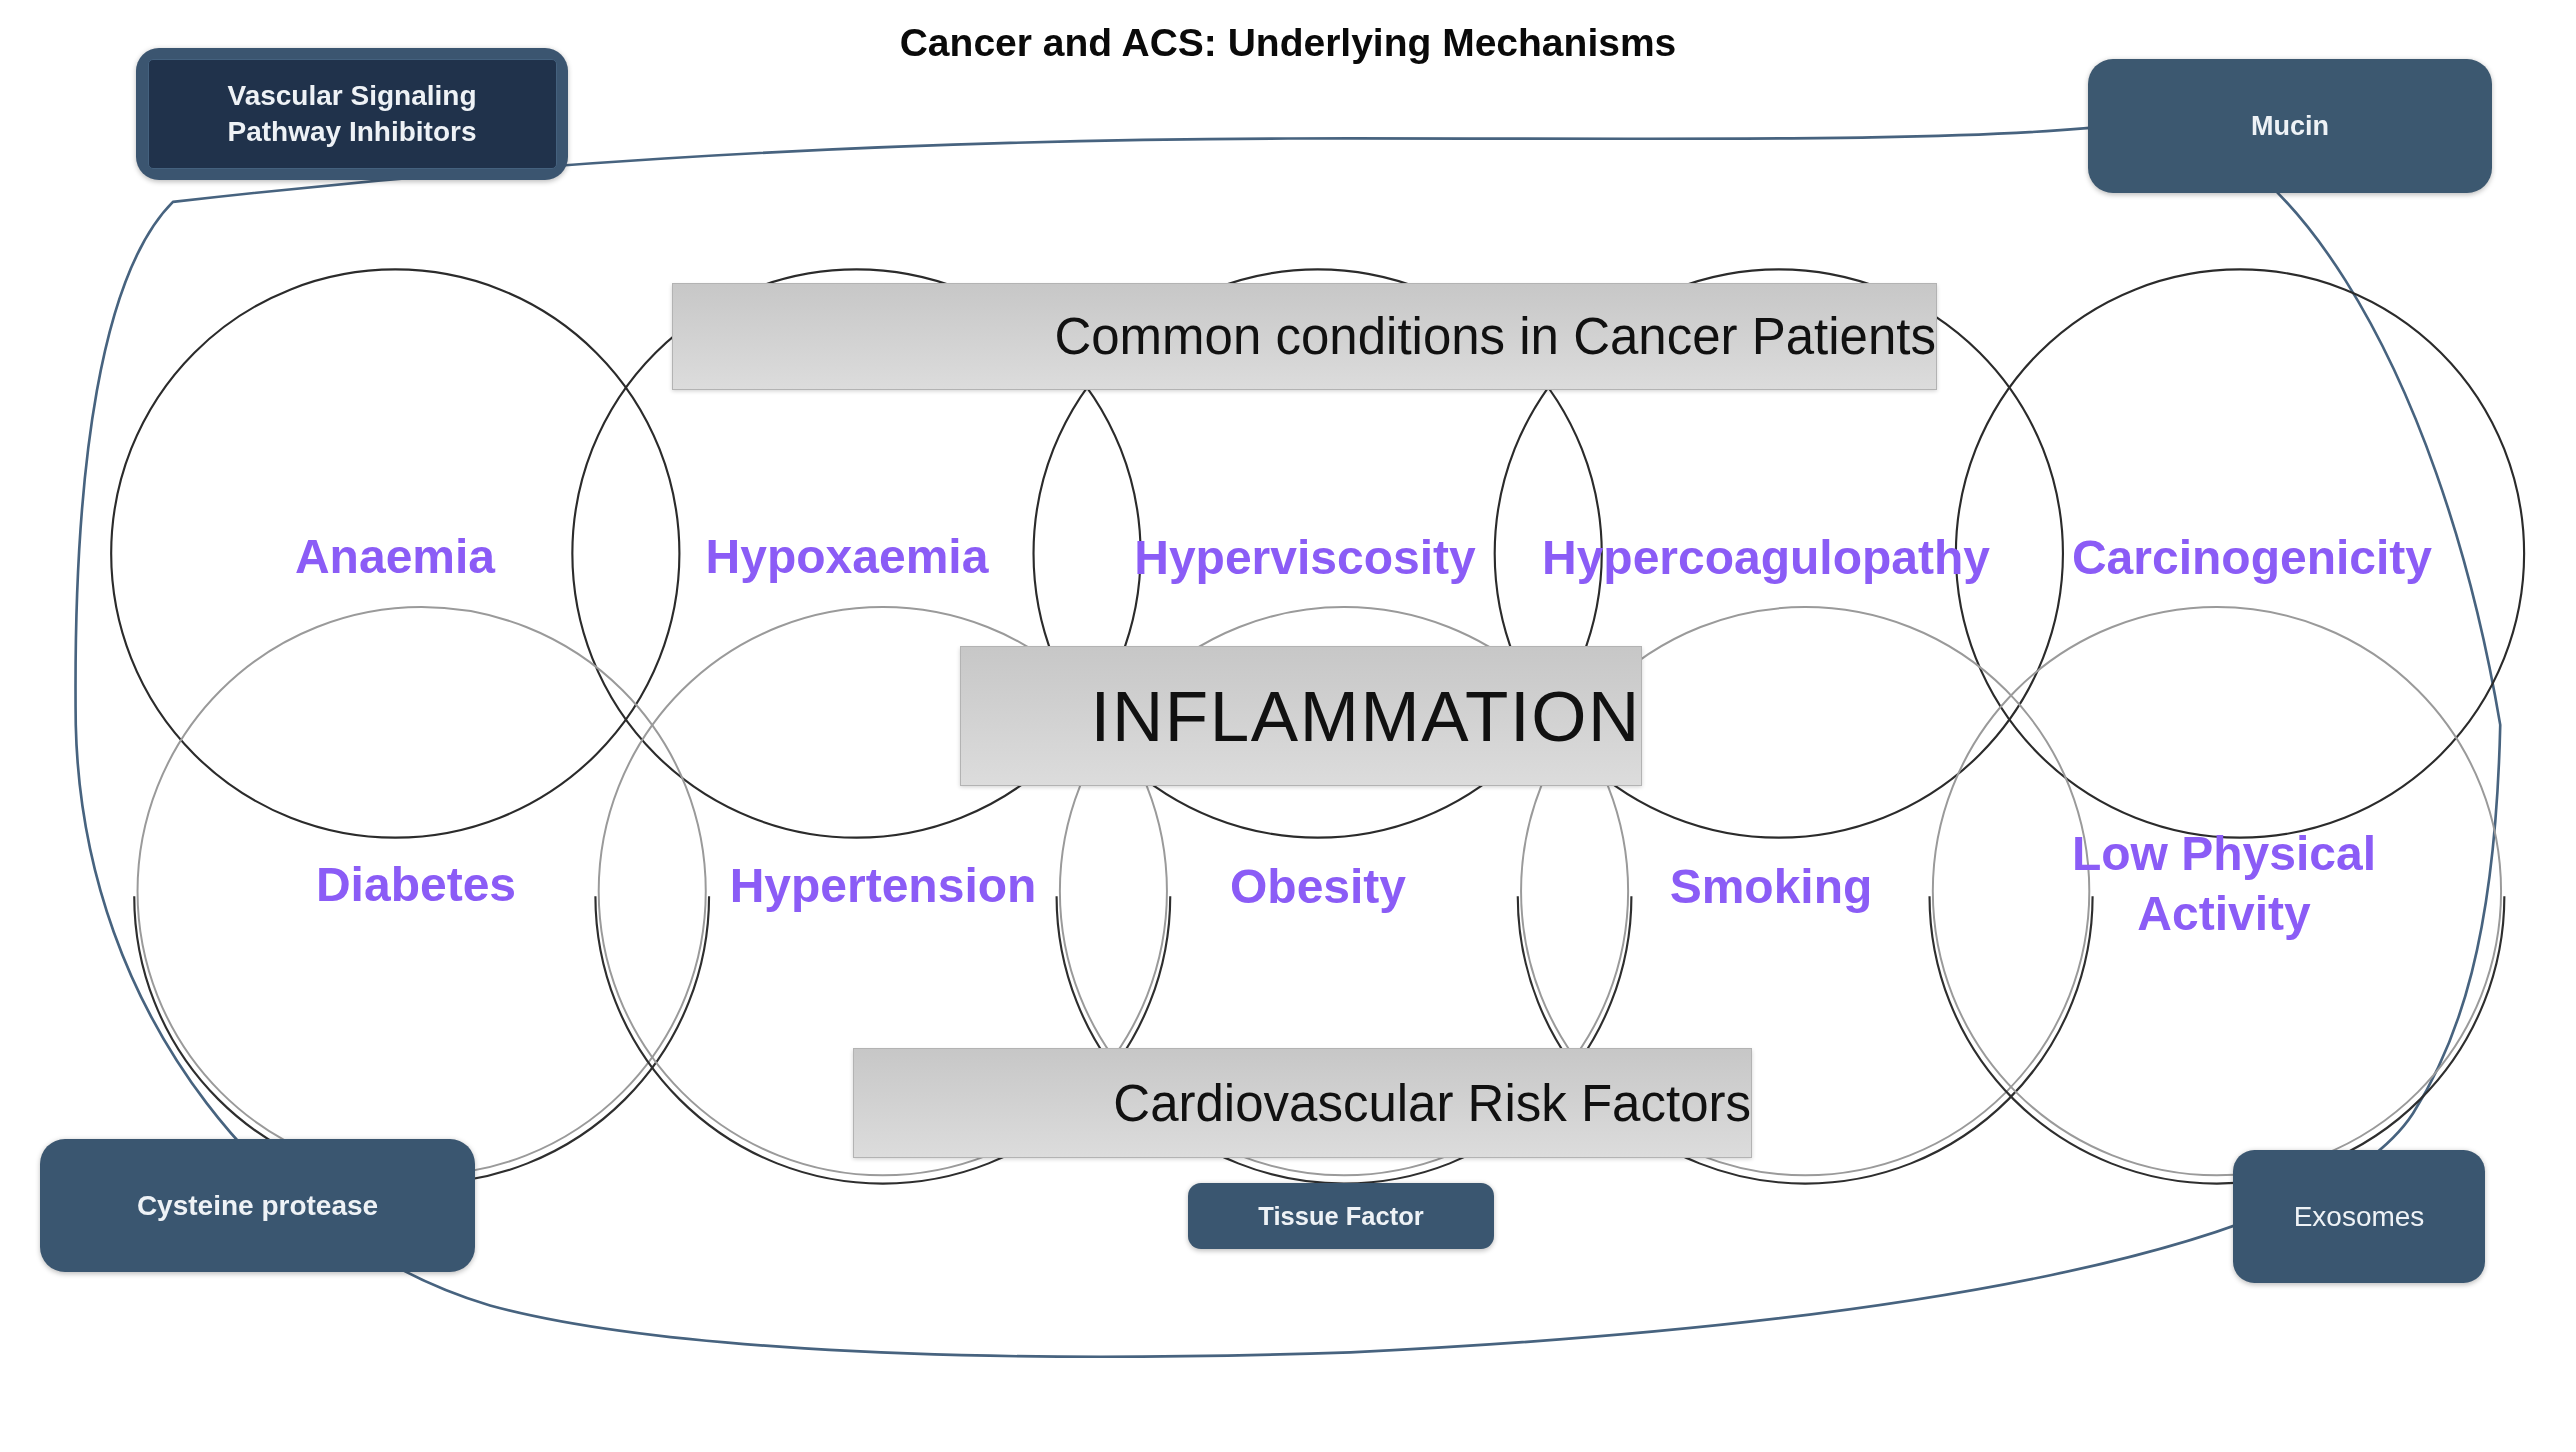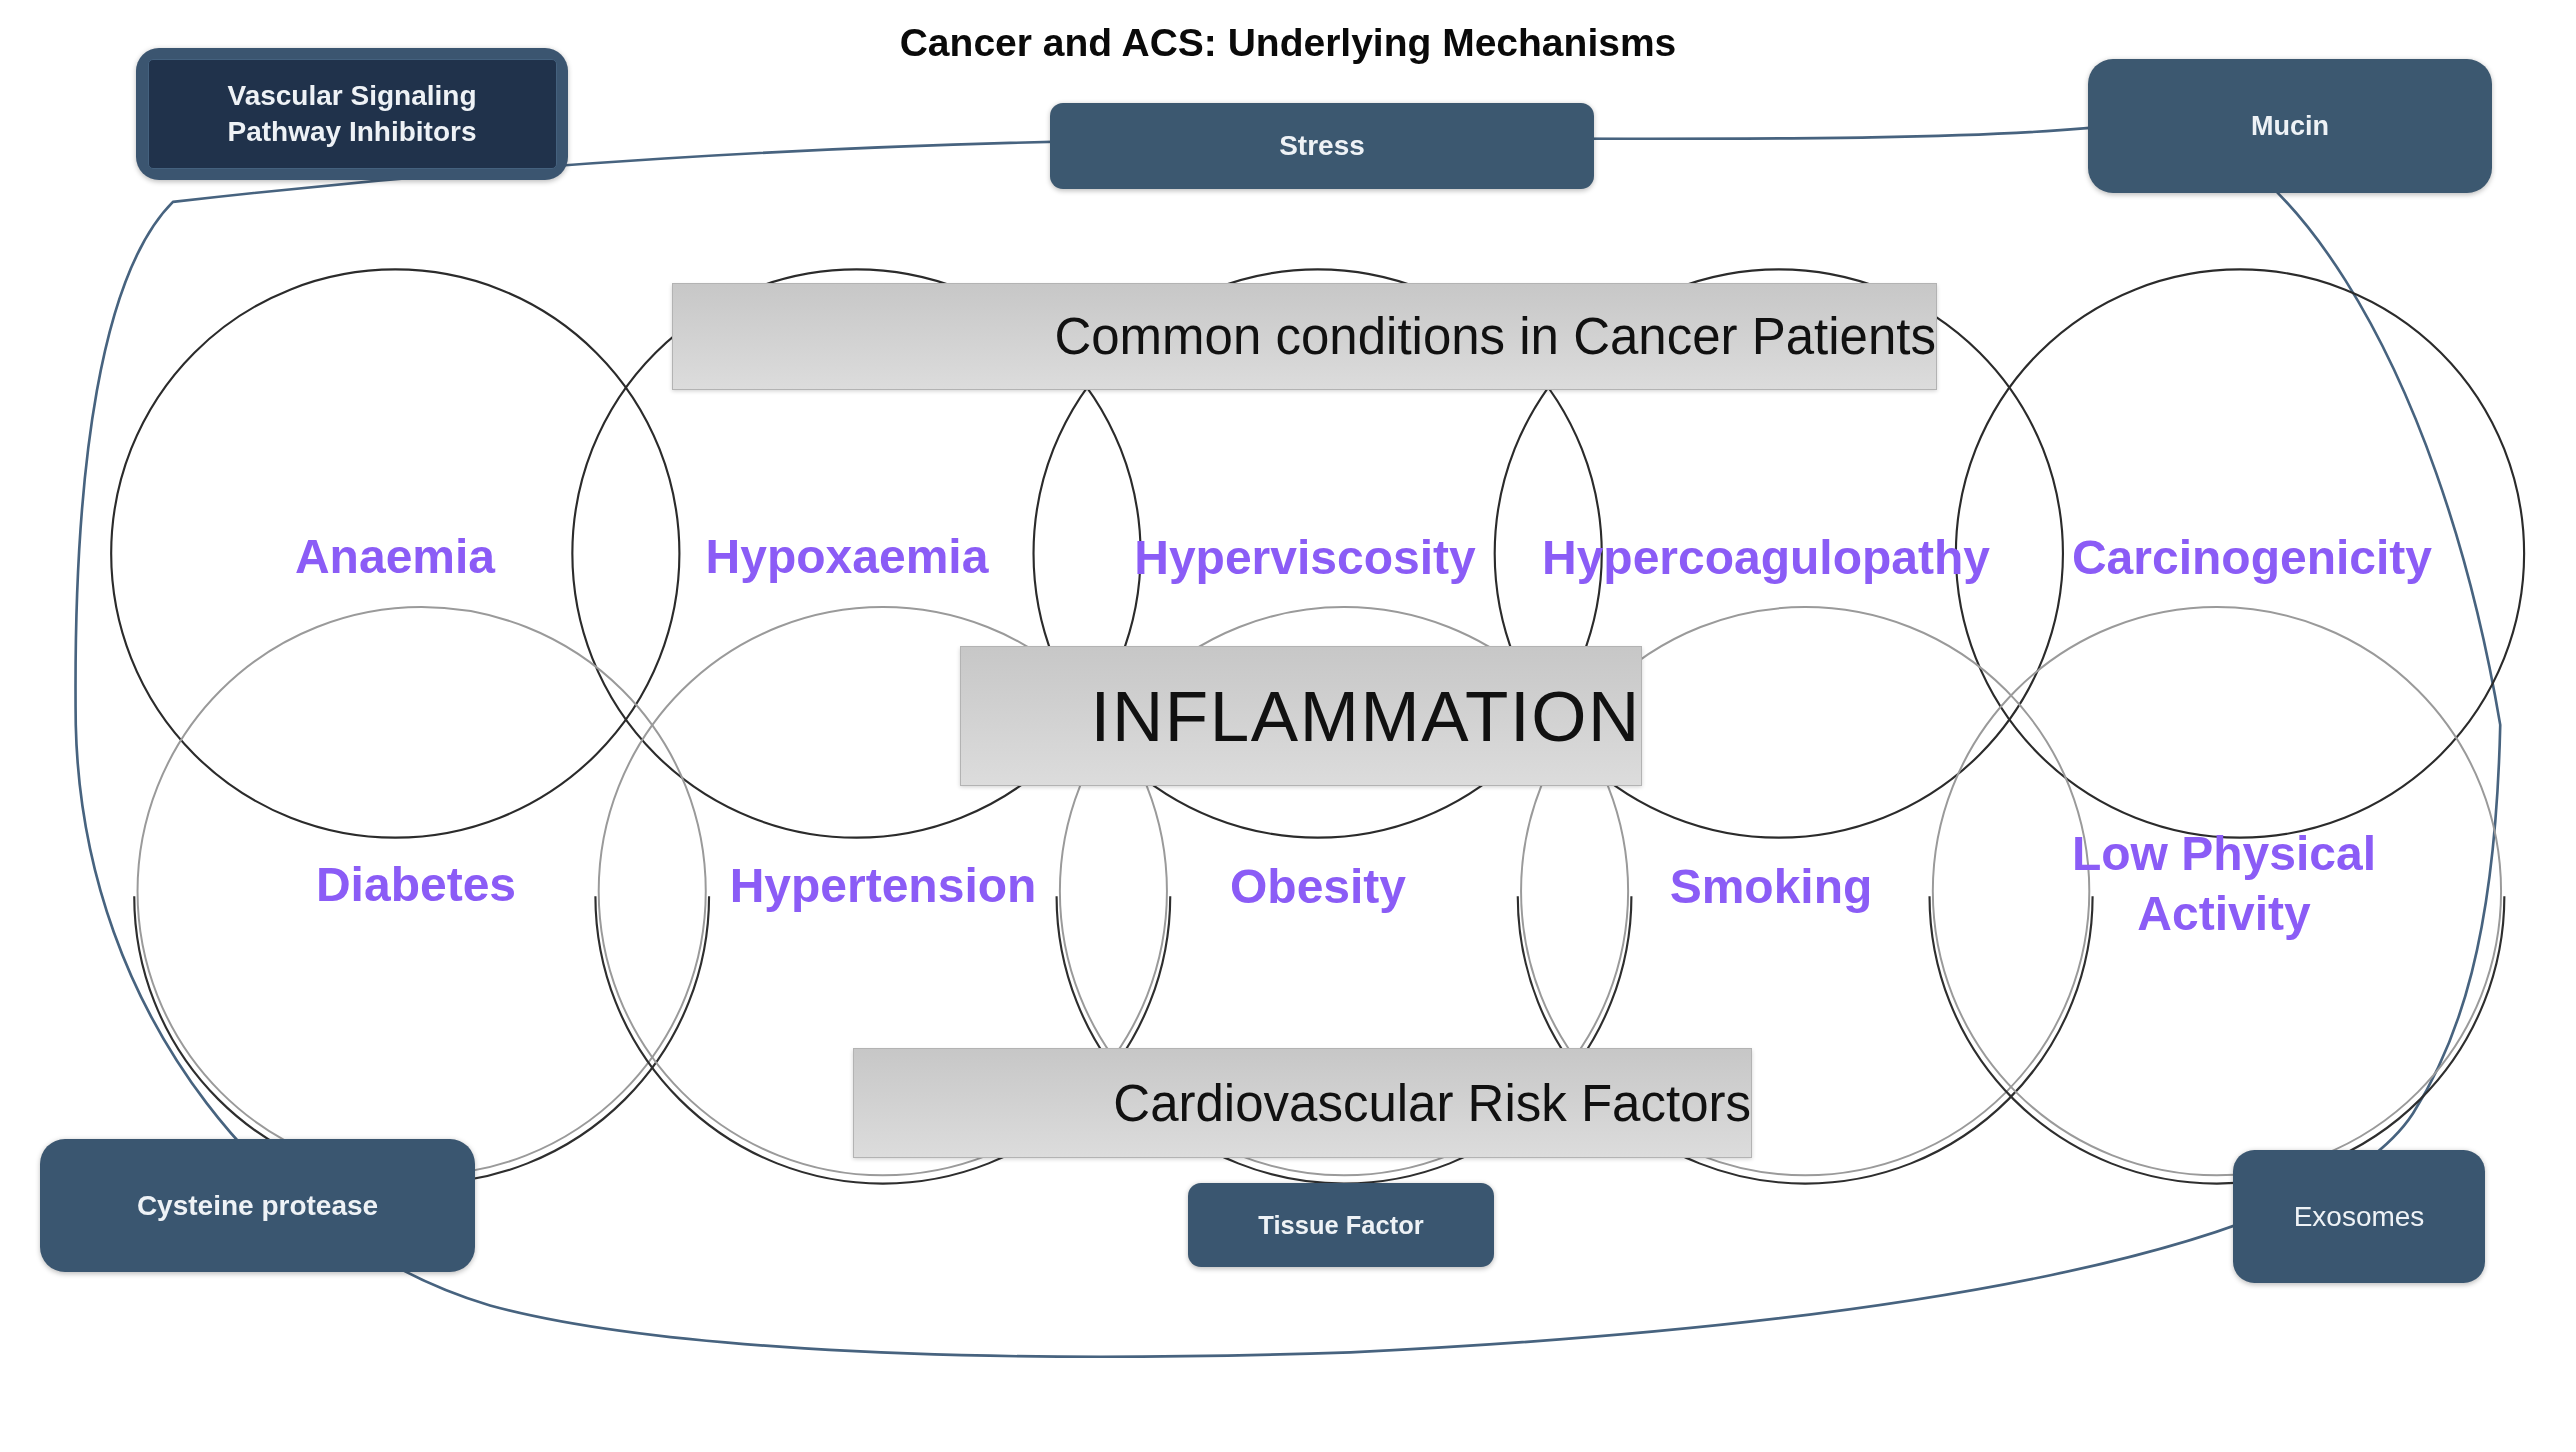--- a/index.html
+++ b/index.html
@@ -50,21 +50,21 @@
     border-radius: 5px;
     display: flex; align-items: center; justify-content: center;
     text-align: center;
   }
   .node-vascular .inner .lbl {
     font-size: 28px; font-weight: bold; line-height: 1.3; padding: 0 36px;
   }
   .node-stress   { left: 1050px; top: 103px;  width: 544px; height: 86px; border-radius: 13px; font-size: 28px; font-weight: 600; }
   .node-mucin    { left: 2088px; top: 59px;   width: 404px; height: 134px; border-radius: 25px; font-size: 27px; font-weight: 600; }
   .node-cysteine { left: 40px;   top: 1139px; width: 435px; height: 133px; border-radius: 25px; font-size: 28px; font-weight: 600; background:#3a5670; }
-  .node-tissue   { left: 1188px; top: 1183px; width: 306px; height: 84px;  border-radius: 13px; font-size: 25.5px; font-weight: 600; background:#3a5670; }
+  .node-tissue   { left: 1188px; top: 1183px; width: 306px; height: 66px;  border-radius: 13px; font-size: 25.5px; font-weight: 600; background:#3a5670; }
   .node-exosomes { left: 2233px; top: 1150px; width: 252px; height: 133px; border-radius: 21.4px; font-size: 28px; font-weight: 400; background:#3a5670; }
   
   .banner {
     position: absolute;
     background: linear-gradient(#c7c7c7, #dcdcdc);
     border: 1.6px solid #b3b3b3;
     box-sizing: border-box;
     display: flex; align-items: center; justify-content: flex-end;
     color: #111111;
     box-shadow: 0 1.6px 4.1px rgba(0,0,0,0.18);
@@ -152,23 +152,20 @@
   <div class="vlabel" style="left:883px; top:886px;">Hypertension</div>
   <div class="vlabel" style="left:1318px; top:887px;">Obesity</div>
   <div class="vlabel" style="left:1771px; top:887px;">Smoking</div>
   <div class="vlabel wrap" style="left:2224px; top:884px;">Low Physical Activity</div>
 
   <div class="node node-vascular">
     <div class="inner">
       <div class="lbl">Vascular Signaling Pathway Inhibitors</div>
     </div>
   </div>
-  <div class="node node-stress">
-    <span>Stress</span>
-  </div>
   <div class="node node-mucin">
     <span>Mucin</span>
   </div>
   <div class="node node-cysteine">
     <span>Cysteine protease</span>
   </div>
   <div class="node node-tissue">
     <span>Tissue Factor</span>
   </div>
   <div class="node node-exosomes">

